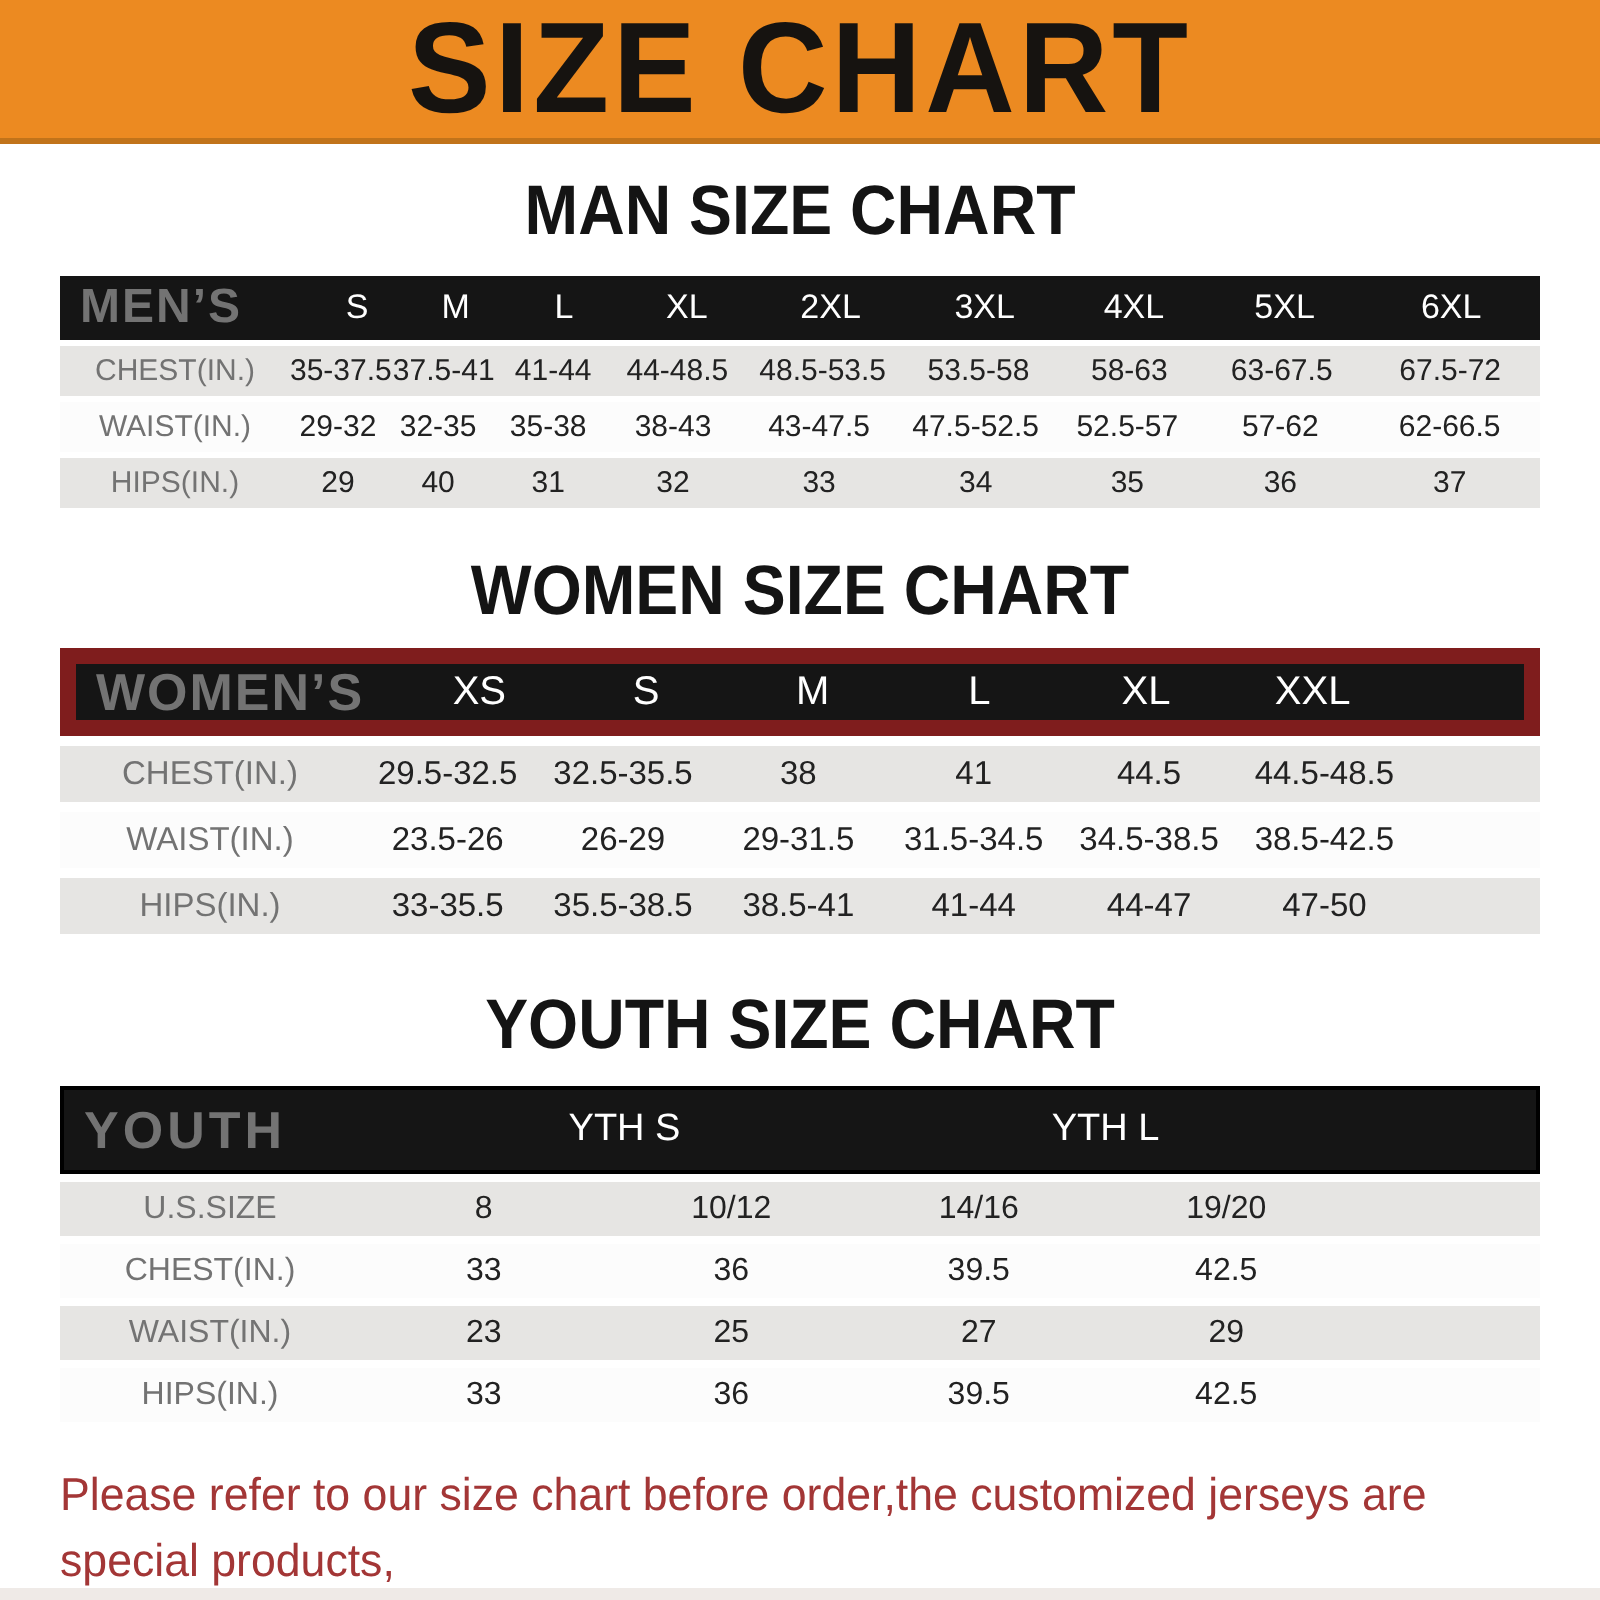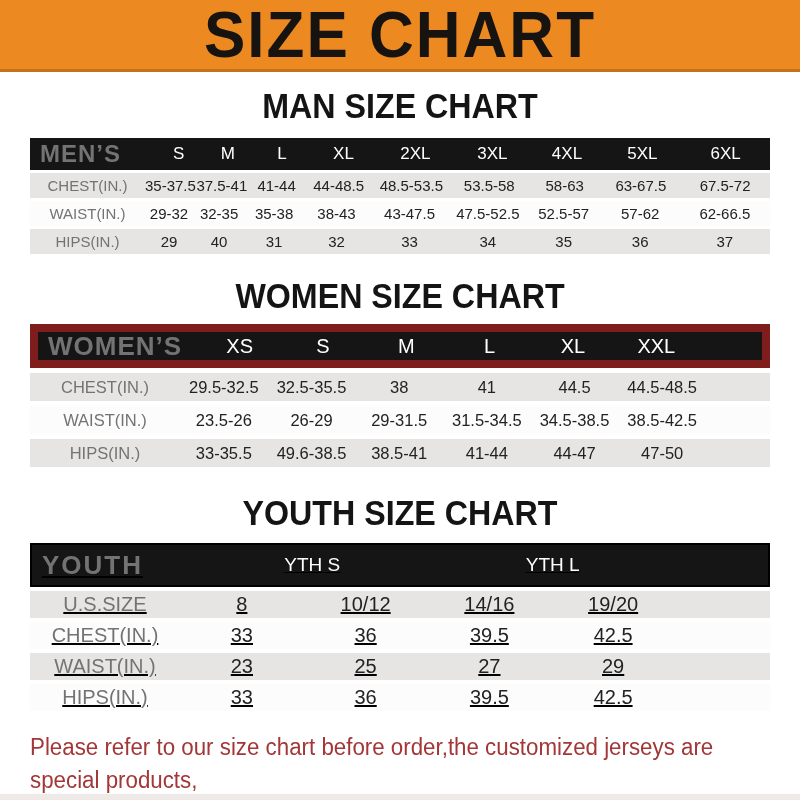--- a/index.html
+++ b/index.html
@@ -32,21 +32,21 @@
     line-height: 40px;
     transform: scaleX(0.92);
   }
   .men   h2.sec-heading { margin-top: 14px; }
   .women h2.sec-heading { margin-top: 22px; }
   .youth h2.sec-heading { margin-top: 26px; }
   
   .table { margin: 0 30px; }
   .men   .table { margin-top: 12px; }
   .women .table { margin-top: 8px; }
-  .youth .table { margin-top: 10px; text-decoration: underline; }
+  .youth .table { margin-top: 10px; }
 
   .trow { display: flex; align-items: center; box-sizing: border-box; }
   .cell { text-align: center; white-space: nowrap; flex: 1 1 0; }
   .cell.label { text-align: center; }
 
   .theader { background: #151515; color: #ffffff; }
   .theader .cell.label {
     font-weight: bold; text-align: left; padding-left: 10px;
     letter-spacing: 1px;
   }
@@ -76,21 +76,21 @@
                     border: 8px solid #7f1d1d; }
   .women .theader .cell.label { font-size: 26px; }
   .women .trow.data { height: 28px; margin-bottom: 5px; font-size: 16.5px; }
   .women .trow > .cell:nth-child(1) { flex: 0 0 150px; }
   .women .trow::after { content: ""; flex: 0 0 64px; }
 
   
   .youth .theader { height: 44px; margin-bottom: 4px; font-size: 19px;
                     border: 2px solid #000; }
   .youth .theader .cell.label { font-size: 26px; letter-spacing: 2px; }
-  .youth .trow.data { height: 27px; margin-bottom: 4px; font-size: 20px; }
+  .youth .trow.data { height: 27px; margin-bottom: 4px; font-size: 16px; }
   .youth .trow > .cell:nth-child(1) { flex: 0 0 150px; }
   .youth .trow::after { content: ""; flex: 0 0 95px; }
 
   
   .footer {
     margin: 20px 20px 0 30px;
     color: #A33636;
     font-size: 23px;
     line-height: 33px;
     transform: scaleX(0.97);
@@ -189,21 +189,21 @@
           <div class="cell">23.5-26</div>
           <div class="cell">26-29</div>
           <div class="cell">29-31.5</div>
           <div class="cell">31.5-34.5</div>
           <div class="cell">34.5-38.5</div>
           <div class="cell">38.5-42.5</div>
         </div>
         <div class="trow data shade">
           <div class="cell label">HIPS(IN.)</div>
           <div class="cell">33-35.5</div>
-          <div class="cell">49.6-38.5</div>
+          <div class="cell">35.5-38.5</div>
           <div class="cell">38.5-41</div>
           <div class="cell">41-44</div>
           <div class="cell">44-47</div>
           <div class="cell">47-50</div>
         </div>
       </div>
     </section>
     <section class="youth">
       <h2 class="sec-heading">YOUTH SIZE CHART</h2>
       <div class="table">

